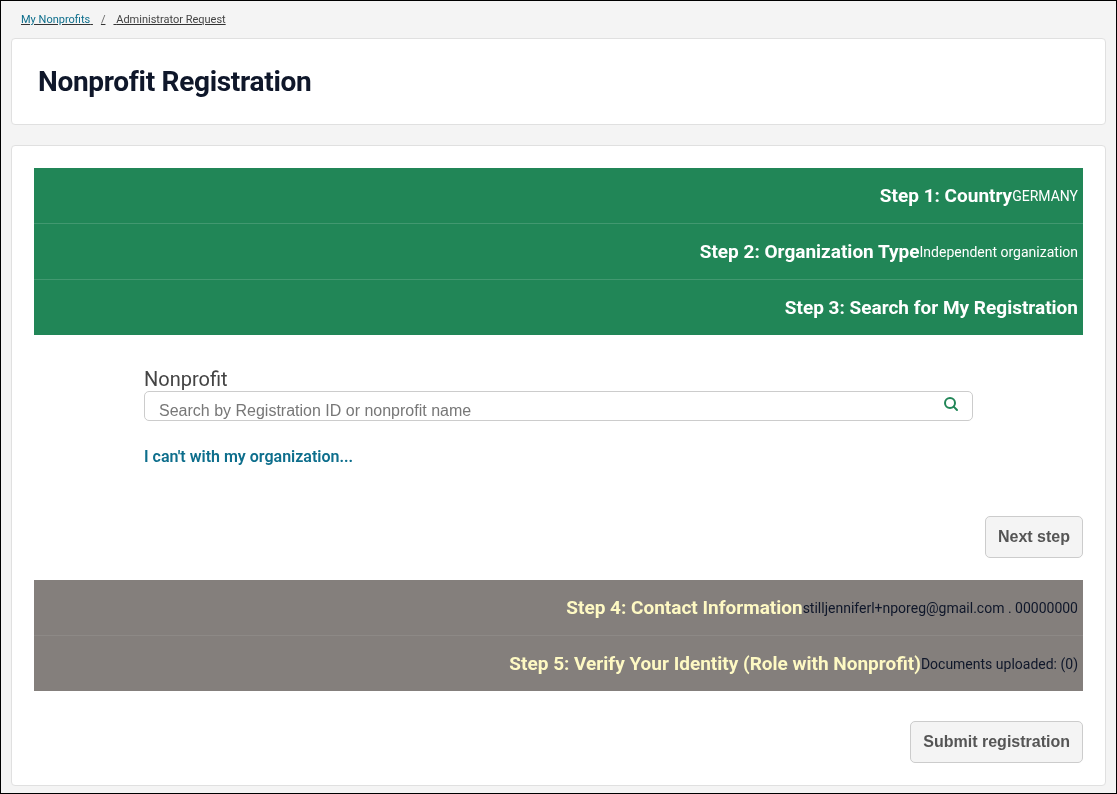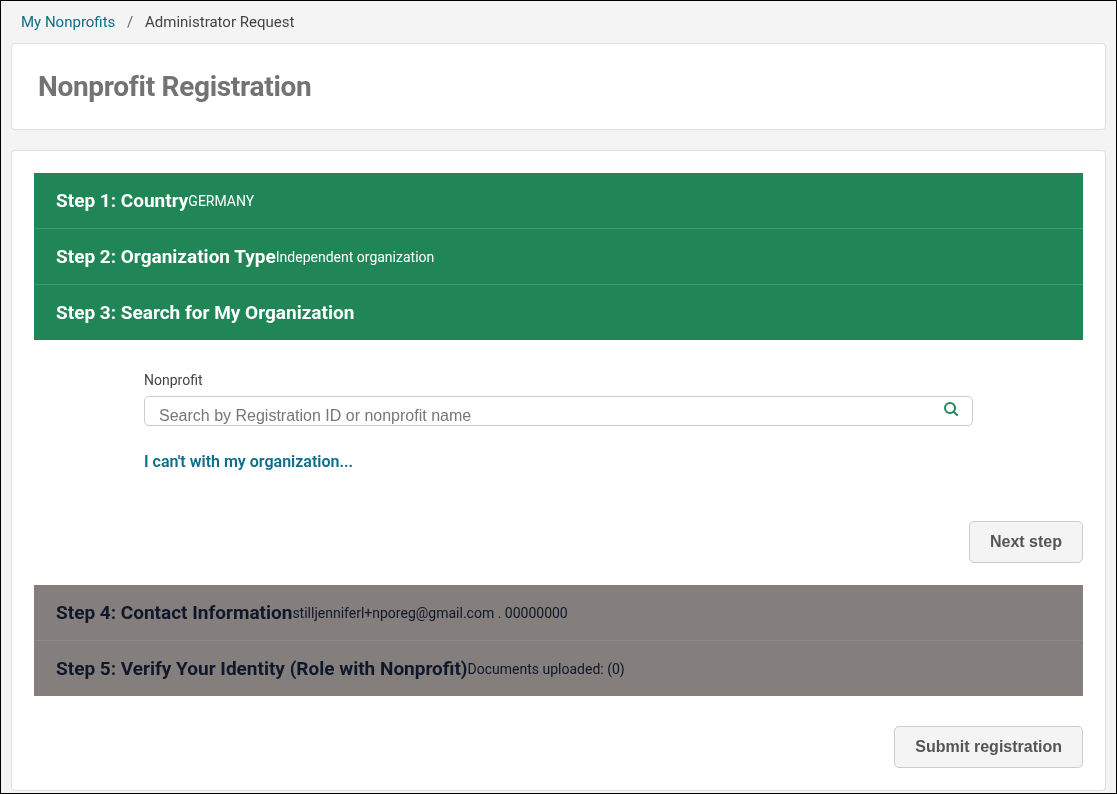--- a/index.html
+++ b/index.html
@@ -11,22 +11,23 @@
       font-family: -apple-system, BlinkMacSystemFont, "Segoe UI", Roboto, "Helvetica Neue", Arial, sans-serif;
       background: #f4f4f4;
       color: #333;
       width: 1117px;
       height: 794px;
       border: 1px solid #000;
       overflow: hidden;
     }
     .breadcrumb {
       padding: 12px 20px;
-      font-size: 15px;
+      font-size: 11px;
       background: #f4f4f4;
+      text-decoration: underline;
     }
     .breadcrumb a {
       color: #0d6e8c;
       text-decoration: none;
     }
     .breadcrumb .separator {
       color: #666;
       margin: 0 8px;
     }
     .breadcrumb .current {
@@ -35,74 +36,73 @@
     .header-card {
       background: #fff;
       margin: 0 10px;
       border: 1px solid #e0e0e0;
       border-radius: 4px;
       padding: 26px 26px;
     }
     .header-card h1 {
       font-size: 28px;
       font-weight: 700;
-      color: #737373;
+      color: #0f172a;
       letter-spacing: -0.3px;
     }
     .main-card {
       background: #fff;
       margin: 20px 10px 0 10px;
       border: 1px solid #e0e0e0;
       border-radius: 4px;
       padding: 22px;
     }
     .step-bar {
       display: flex;
-      justify-content: flex-start;
+      justify-content: flex-end;
       align-items: center;
-      padding: 16px 22px;
+      padding: 16px 5px;
       color: #fff;
       border-bottom: 1px solid rgba(255,255,255,0.15);
     }
     .step-bar.green {
       background: #218657;
     }
     .step-bar.disabled {
       background: #847f7c;
       border-bottom: 1px solid rgba(255,255,255,0.08);
     }
     .step-bar .title {
       font-size: 19px;
       font-weight: 700;
     }
     .step-bar .value {
       font-size: 14px;
       font-weight: 400;
     }
     .step-bar.disabled .title {
-      color: #0f172a;
+      color: #fef9c3;
       font-weight: 700;
       font-size: 19px;
     }
     .step-bar.disabled .value {
       color: #0f172a;
       font-size: 14px;
     }
     .step-body {
       padding: 32px 110px 22px 110px;
     }
     .step-body .desc {
       font-size: 15px;
       color: #444;
       margin-bottom: 36px;
     }
     .field-label {
-      font-size: 14px;
+      font-size: 20px;
       color: #444;
-      margin-bottom: 8px;
       display: block;
     }
     .search-wrap {
       position: relative;
       width: 100%;
     }
     .search-input {
       width: 100%;
       padding: 10px 42px 0 14px;
       font-size: 16px;
@@ -131,21 +131,21 @@
       font-size: 16px;
       font-weight: 600;
     }
     .next-row {
       display: flex;
       justify-content: flex-end;
       margin-top: 28px;
       padding-right: 0;
     }
     .btn {
-      padding: 11px 20px;
+      padding: 11px 12px;
       border-radius: 5px;
       font-size: 16px;
       cursor: pointer;
       font-weight: 600;
     }
     .btn-secondary {
       background: #f4f4f4;
       border: 1px solid #ccc;
       color: #555;
     }
@@ -176,21 +176,21 @@
     <span class="title">Step 1: Country</span>
     <span class="value">GERMANY</span>
   </div>
 
   <div class="step-bar green">
     <span class="title">Step 2: Organization Type</span>
     <span class="value">Independent organization</span>
   </div>
 
   <div class="step-bar green" style="border-bottom:none;">
-    <span class="title">Step 3: Search for My Organization</span>
+    <span class="title">Step 3: Search for My Registration</span>
   </div>
 
   <div class="step-body">
 
     <label class="field-label">Nonprofit</label>
     <div class="search-wrap">
       <input type="text" class="search-input" placeholder="Search by Registration ID or nonprofit name" style="">
       <span class="search-icon">
         <svg width="16" height="16" viewBox="0 0 24 24" fill="none" stroke="currentColor" stroke-width="3" stroke-linecap="round" stroke-linejoin="round">
             <circle cx="10.5" cy="10.5" r="7.5"></circle>

